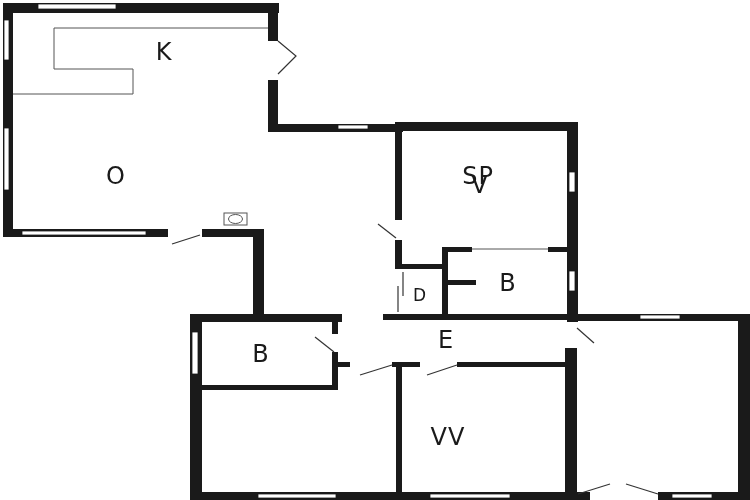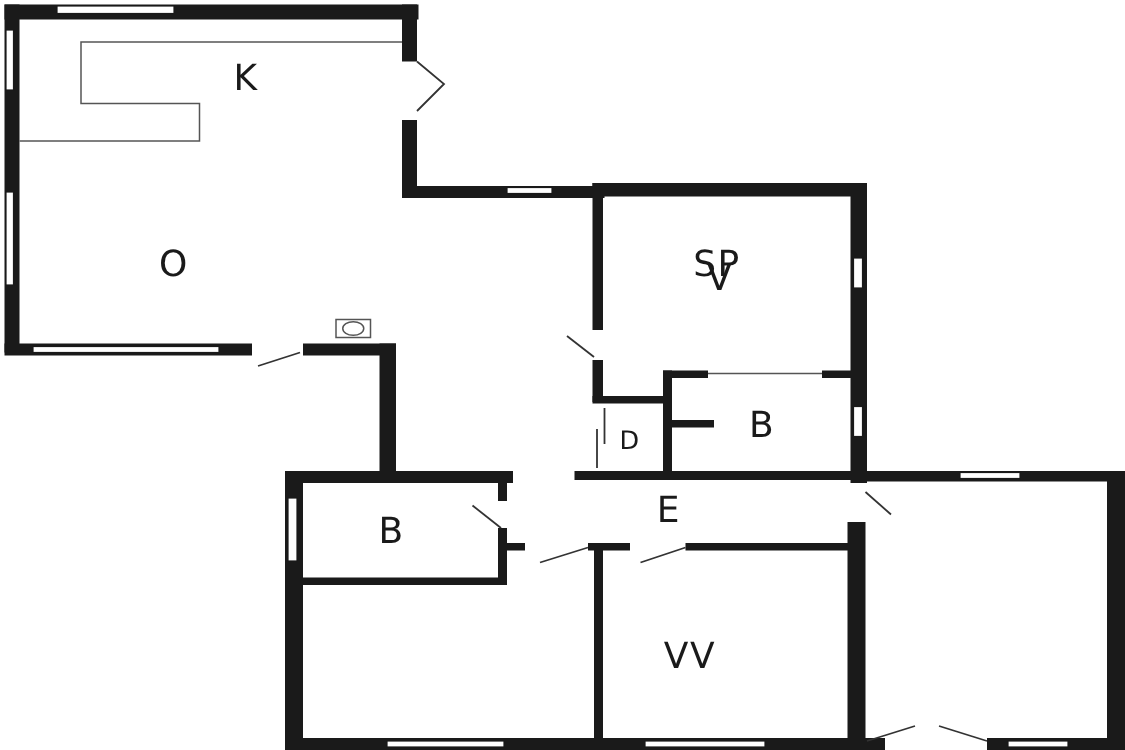--- a/index.html
+++ b/index.html
@@ -105,14 +105,14 @@
 <div class="room">
   <span class="room-label small" style="left:420px;top:295px">D</span>
 </div>
 <div class="room">
   <span class="room-label" style="left:446px;top:340px">E</span>
 </div>
 <div class="room">
   <span class="room-label" style="left:261px;top:354px">B</span>
 </div>
 <div class="room">
-  <span class="room-label" style="left:460px;top:437px">VV</span>
+  <span class="room-label" style="left:448px;top:437px">VV</span>
 </div>
 
 </body></html>

